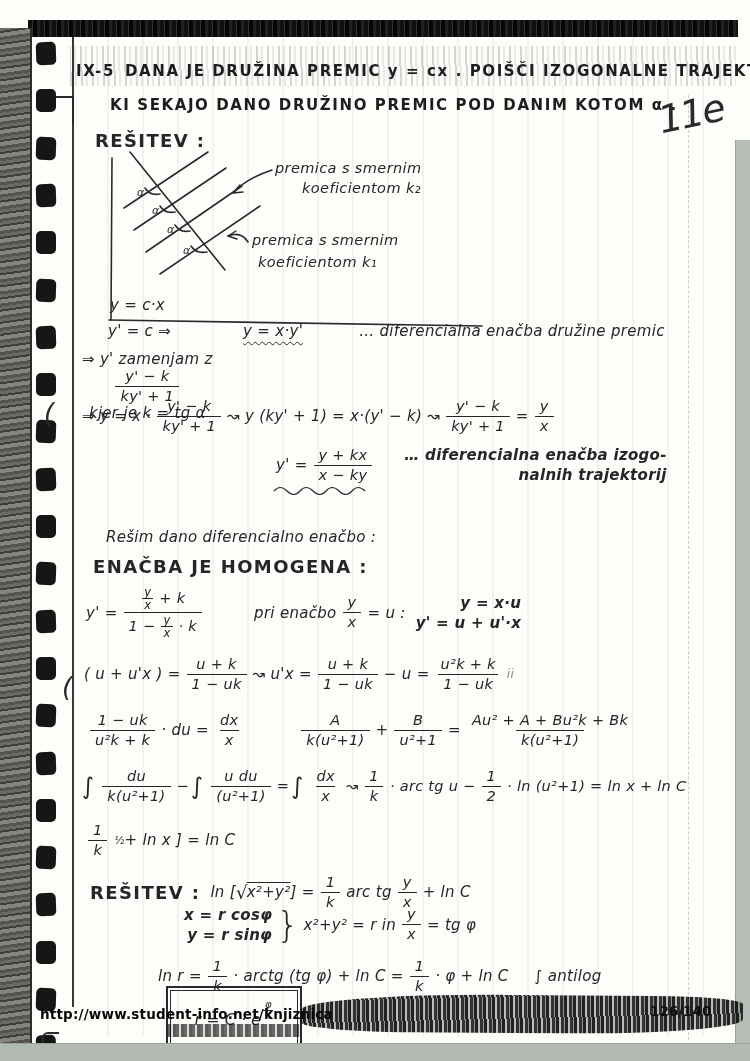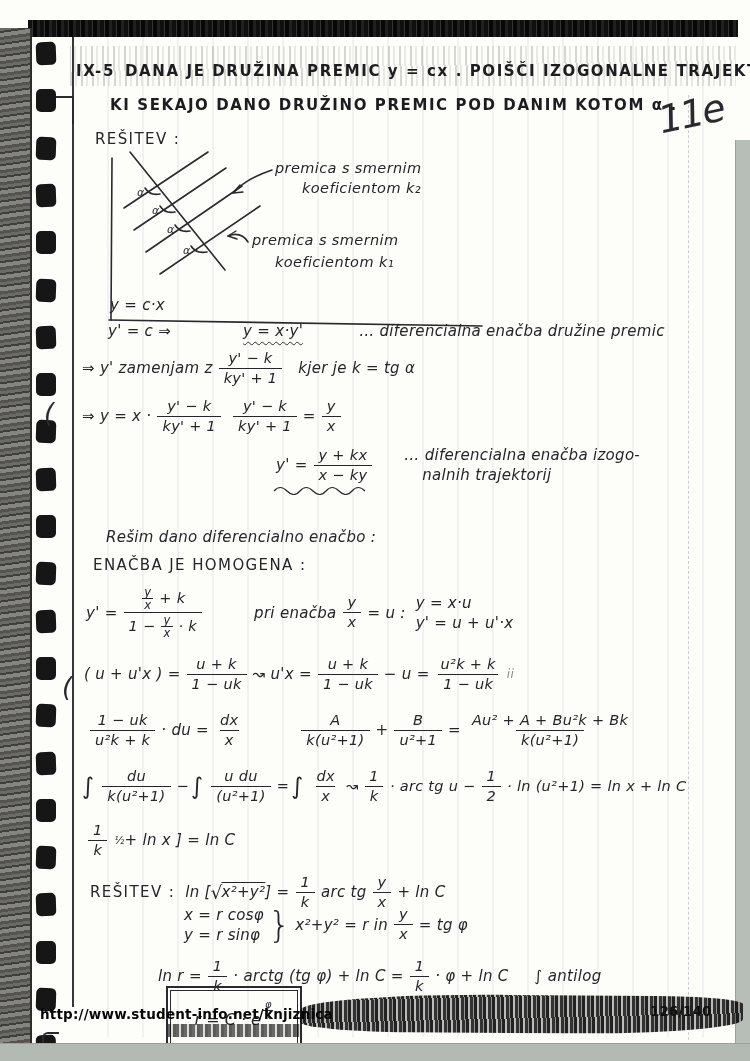--- a/index.html
+++ b/index.html
@@ -27,39 +27,39 @@
     background:repeating-linear-gradient(92deg,rgba(20,20,20,.8) 0 3px,rgba(120,120,120,.3) 3px 5px,rgba(15,15,15,.85) 5px 8px);}
   .margin-bracket{position:absolute;left:56px;top:96px;width:16px;height:26px;
     border-top:2px solid #2a2a2e;border-right:2px solid #2a2a2e;}
   .margin-bracket-bottom{position:absolute;left:42px;top:1032px;width:15px;height:16px;
     border-top:2px solid #2a2a2e;border-left:2px solid #2a2a2e;border-top-left-radius:6px;}
   .hw-mark{position:absolute;font-style:italic;color:#2a2a2e;}
 
   
   .hw{position:absolute;display:flex;align-items:center;white-space:nowrap;
       font-style:italic;font-size:15px;letter-spacing:.3px;color:#26262a;}
-  .caps{font-style:normal;font-weight:400;letter-spacing:1.4px;font-size:15px;}
+  .caps{font-style:normal;font-weight:700;letter-spacing:1.4px;font-size:18px;}
   .title-line{font-style:normal;font-weight:600;letter-spacing:1.6px;font-size:15px;color:#1d1d1f;}
   .gap-s{width:10px;}.gap-m{width:26px;}.gap-l{width:46px;}
   .wavy{text-decoration:underline wavy rgba(30,30,34,.9) 1px;text-underline-offset:5px;margin-left:16px;}
   .int{font-style:normal;font-size:23px;line-height:1;margin:0 2px;}
   .sup{font-size:10px;vertical-align:super;margin-left:1px;}
   .overl{text-decoration:overline;}
   .rad{font-style:normal;font-size:18px;margin-right:-1px;}
   .brace{font-size:36px;font-weight:300;font-style:normal;margin:0 4px;}
   .faint{opacity:.55;font-size:12px;}
 
   
   .frac{display:inline-flex;flex-direction:column;align-items:center;margin:0 6px;line-height:1.15;font-size:14.5px;}
   .frac>.fn{padding:0 5px 1px;display:flex;align-items:center;gap:4px;}
   .frac>.fd{border-top:1.6px solid #26262a;padding:1px 5px 0;display:flex;align-items:center;gap:4px;}
   .mfrac{display:inline-flex;flex-direction:column;align-items:center;font-size:11.5px;line-height:1.05;margin:0 2px;}
   .mfrac>.fn{padding:0 2px;}
   .mfrac>.fd{border-top:1.2px solid #26262a;padding:0 2px;}
-  .col{display:flex;flex-direction:column;gap:2px;align-items:flex-start;}
+  .col{display:flex;flex-direction:column;gap:2px;align-items:flex-end;font-weight:bold;}
 
   
   .sqwrap{position:relative;display:inline-flex;align-items:center;}
   .squig{position:absolute;left:-4px;bottom:-12px;}
 
   
   .result-box{position:absolute;left:166px;top:986px;width:128px;height:58px;
     border:2px solid #2a2a2e;padding:2px;}
   .result-box .inner{width:100%;height:100%;border:1.5px solid #2a2a2e;box-sizing:border-box;
     display:flex;align-items:center;justify-content:center;font-style:italic;font-size:16px;}
@@ -162,52 +162,53 @@
       <g font-style="italic" font-size="11" fill="#26262a" font-family="DejaVu Sans, sans-serif">
         <text x="47" y="46">α</text>
         <text x="62" y="64">α</text>
         <text x="77" y="83">α</text>
         <text x="93" y="104">α</text>
       </g>
     </svg>
     <span class="diag-label" style="left:185px;top:10px;">premica s smernim</span>
     <span class="diag-label" style="left:212px;top:30px;">koeficientom k₂</span>
     <span class="diag-label" style="left:162px;top:82px;">premica s smernim</span>
-    <span class="diag-label" style="left:185px;top:104px;">koeficientom k₁</span>
+    <span class="diag-label" style="left:168px;top:104px;">koeficientom k₁</span>
   </div>
 
   <div class="hw" style="left:110px;top:296px;">
     <span>y = c·x</span>
   </div>
 
   <div class="hw" style="left:108px;top:322px;gap:23px;">
     <span>y' = c    ⇒</span>
     <span class="gap-s"></span>
     <span class="wavy">y = x·y'</span>
     <span class="gap-s"></span>
     <span>… diferencialna enačba družine premic</span>
   </div>
 
-  <div class="hw" style="left:82px;top:350px;">
+  <div class="hw" style="left:82px;top:350px;flex-direction:column;">
     <span>⇒ y'  zamenjam  z</span>
     <span class="frac">
       <span class="fn">y' − k</span>
       <span class="fd">ky' + 1</span>
     </span>
     <span class="gap-s"></span>
     <span>kjer je  k = tg α</span>
   </div>
 
   <span class="hw-mark" style="left:44px;top:398px;font-size:26px;">(</span>
   <div class="hw" style="left:82px;top:398px;">
     <span>⇒ y = x ·</span>
     <span class="frac">
       <span class="fn">y' − k</span>
       <span class="fd">ky' + 1</span>
     </span>
+    <span>↝  y (ky' + 1) = x·(y' − k)  ↝</span>
     <span class="frac">
       <span class="fn">y' − k</span>
       <span class="fd">ky' + 1</span>
     </span>
     <span>=</span>
     <span class="frac">
       <span class="fn">y</span>
       <span class="fd">x</span>
     </span>
   </div>
@@ -250,21 +251,21 @@
       <span class="fd">
         <span>1 −</span>
         <span class="mfrac">
           <span class="fn">y</span>
           <span class="fd">x</span>
         </span>
         <span>· k</span>
       </span>
     </span>
     <span class="gap-l"></span>
-    <span>pri enačba</span>
+    <span>pri enačbo</span>
     <span class="frac">
       <span class="fn">y</span>
       <span class="fd">x</span>
     </span>
     <span>= u  :</span>
     <span class="gap-s"></span>
     <span class="col">
       <span>y = x·u</span>
       <span>y' = u + u'·x</span>
     </span>

